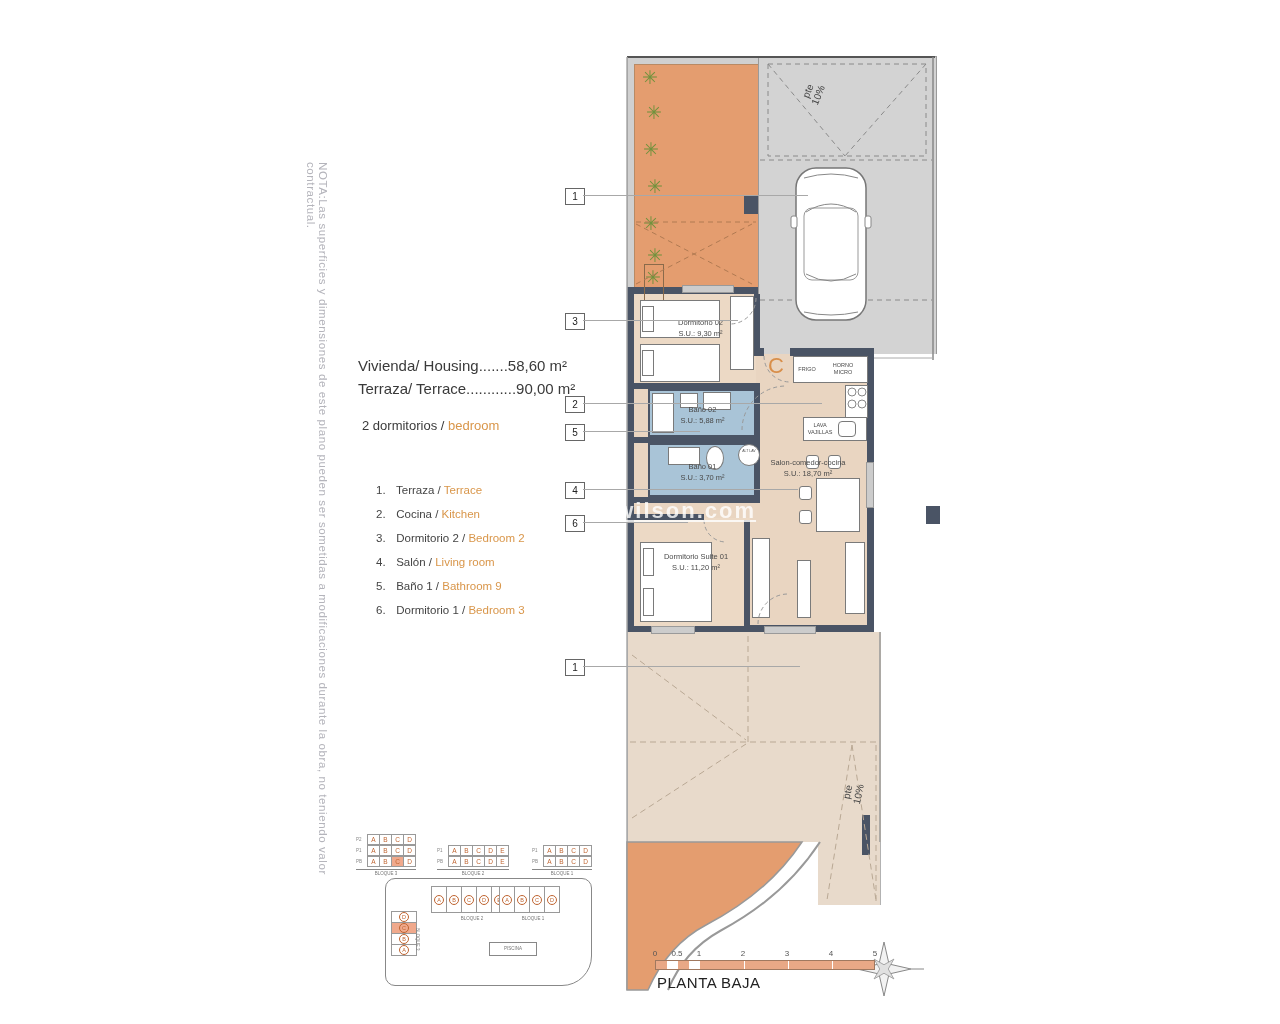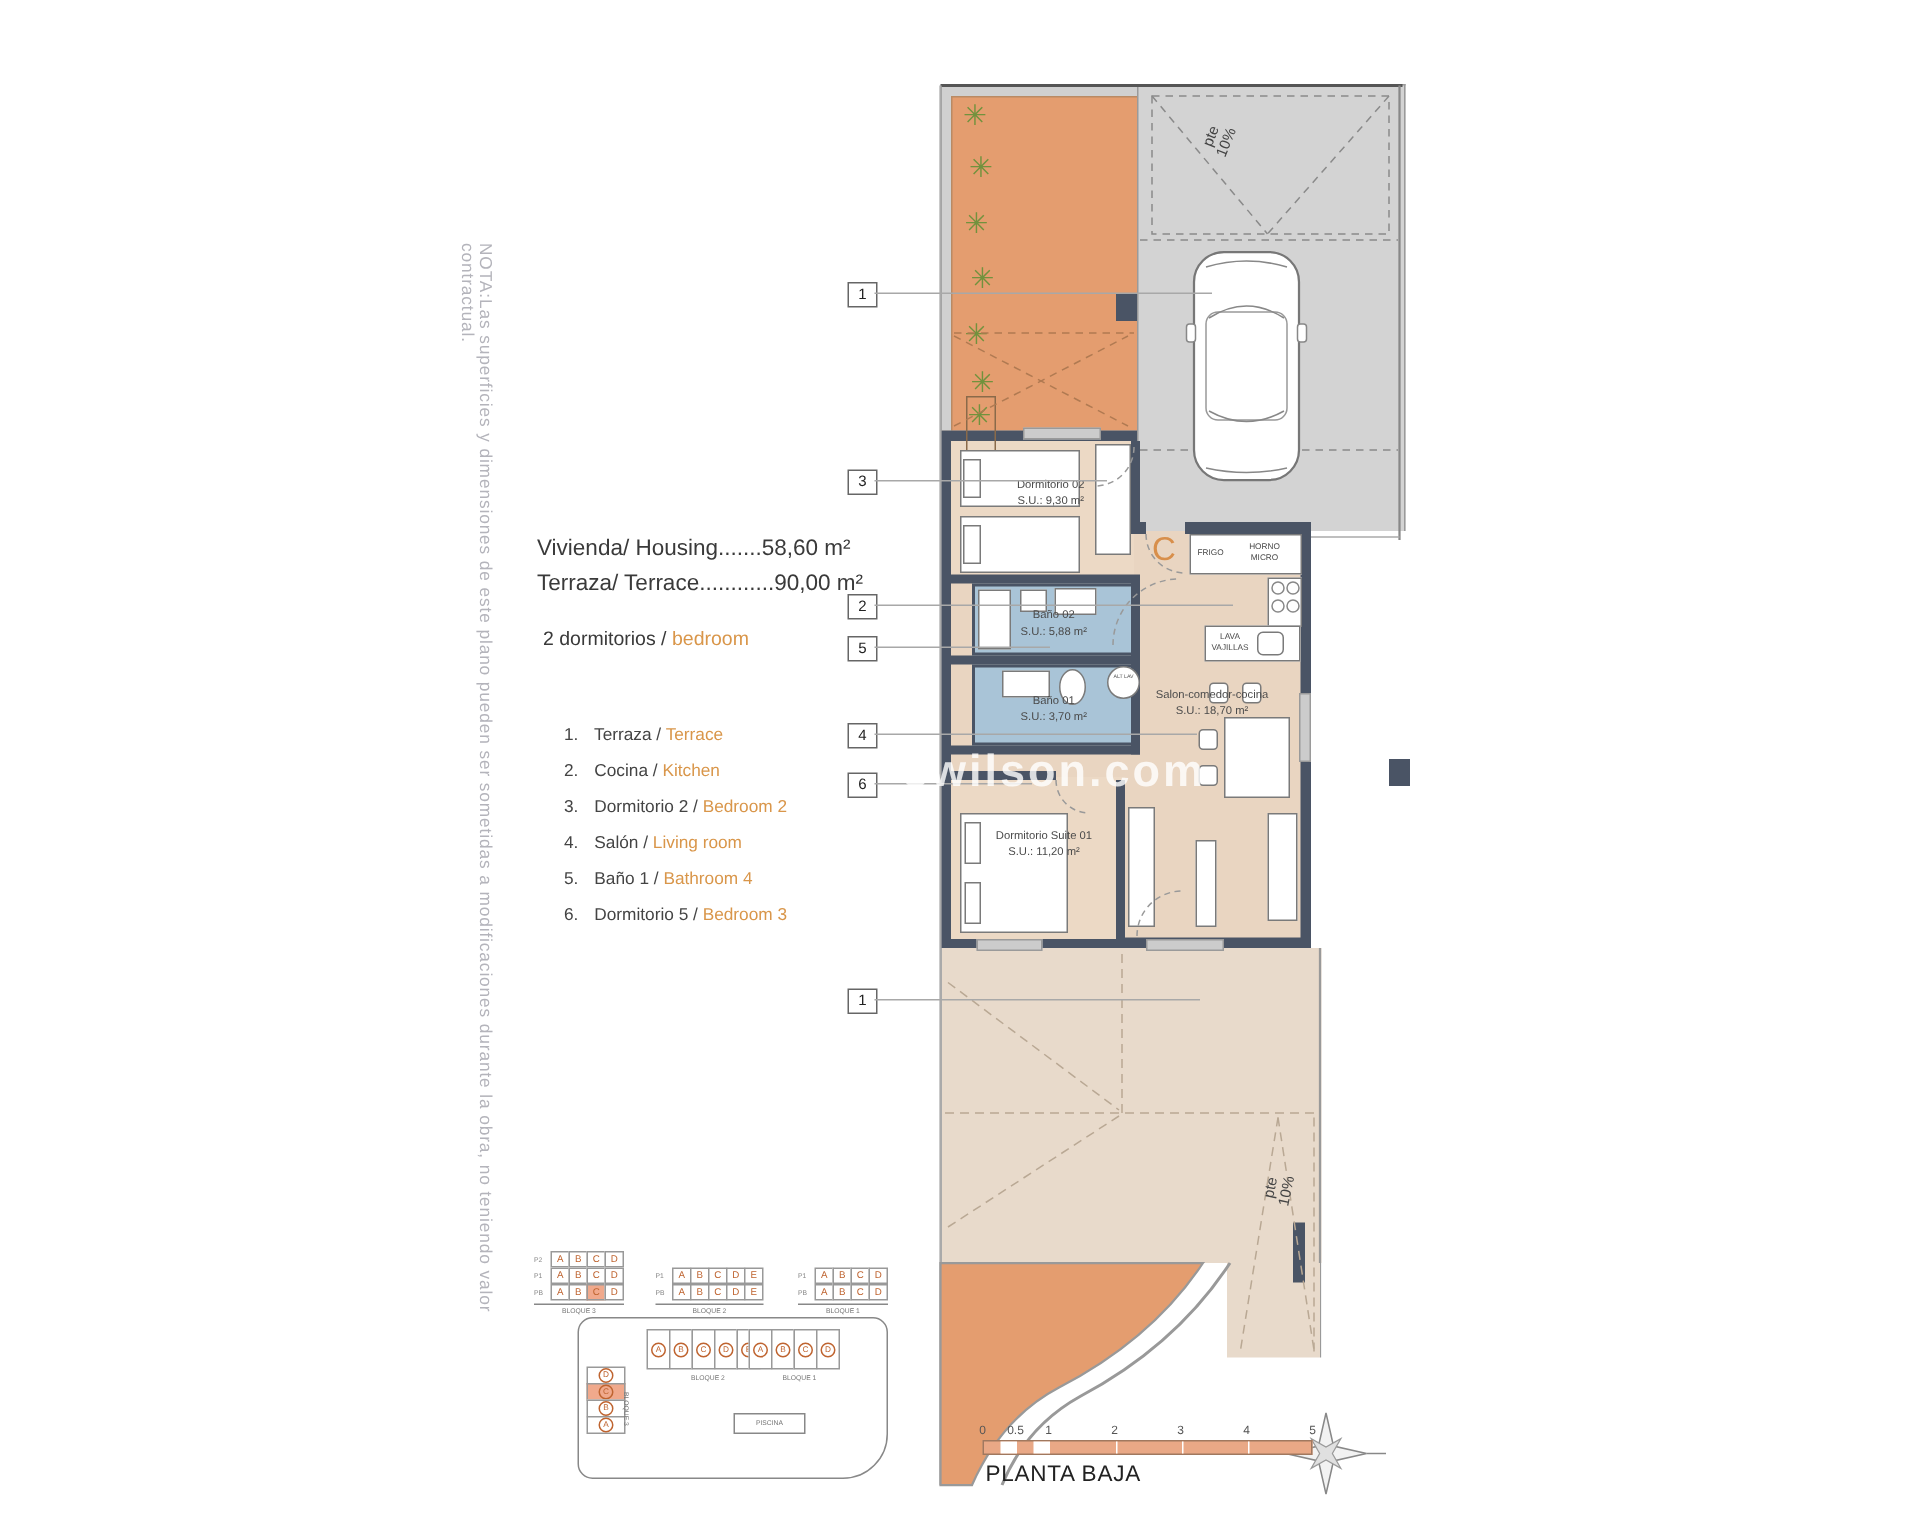--- a/index.html
+++ b/index.html
@@ -40,21 +40,21 @@
   .room-label{font-size:7.5px;color:#4a4a4a;text-align:center;line-height:1.4;}
   .tiny-label{font-size:5.5px;color:#4a4a4a;text-align:center;line-height:1.2;}
   .entrance-letter{font-size:22px;color:#d88f4b;font-weight:400;}
   .pte{font-size:10px;color:#444;text-align:center;line-height:1.1;}
   .plant{font-size:19px;color:#71923d;line-height:1;}
 
   .callout{width:18px;height:15px;border:1px solid #666;background:#fff;font-size:10px;
            color:#222;text-align:center;line-height:15px;}
   .leader{height:1px;background:#a8a8a8;}
 
-  .watermark{font-size:30px;font-weight:700;letter-spacing:2px;color:rgba(255,255,255,0.8);}
+  .watermark{font-size:22px;font-weight:700;letter-spacing:2px;color:rgba(255,255,255,0.8);text-decoration:underline;}
 
   
   .ut{position:absolute;}
   .ut-row{display:flex;height:11px;}
   .ut-rowlab{width:12px;font-size:4.5px;color:#888;line-height:11px;}
   .ut-cell{width:13px;border:1px solid #999;margin-left:-1px;font-size:6.5px;color:#bf6430;
            text-align:center;line-height:9px;background:#fff;box-sizing:border-box;}
   .ut-cell.hl{background:#f0a98c;}
   .ut-label{font-size:4.5px;color:#777;text-align:center;margin-top:2px;border-top:1px solid #888;padding-top:1px;}
 
@@ -104,24 +104,24 @@
       <span class="legend-num">3.</span>
       <span>Dormitorio 2 /</span>
       <span class="accent">Bedroom 2</span></div>
     <div class="legend-item" style="margin-bottom:12px">
       <span class="legend-num">4.</span>
       <span>Salón /</span>
       <span class="accent">Living room</span></div>
     <div class="legend-item" style="margin-bottom:12px">
       <span class="legend-num">5.</span>
       <span>Baño 1 /</span>
-      <span class="accent">Bathroom 4</span></div>
+      <span class="accent">Bathroom 9</span></div>
     <div class="legend-item">
       <span class="legend-num">6.</span>
-      <span>Dormitorio 5 /</span>
+      <span>Dormitorio 1 /</span>
       <span class="accent">Bedroom 3</span></div>
   </div>
 
   <div class="abs terrace-frame z1" style="left:627px;top:57px;width:140px;height:233px"></div>
   <div class="abs terrace-orange z1" style="left:634px;top:64px;width:126px;height:223px"></div>
 
   <div class="abs apartment z1" style="left:627px;top:287px;width:247px;height:345px"></div>
 
   <div class="abs driveway z1" style="left:758px;top:56px;width:177px;height:297px"></div>
 

